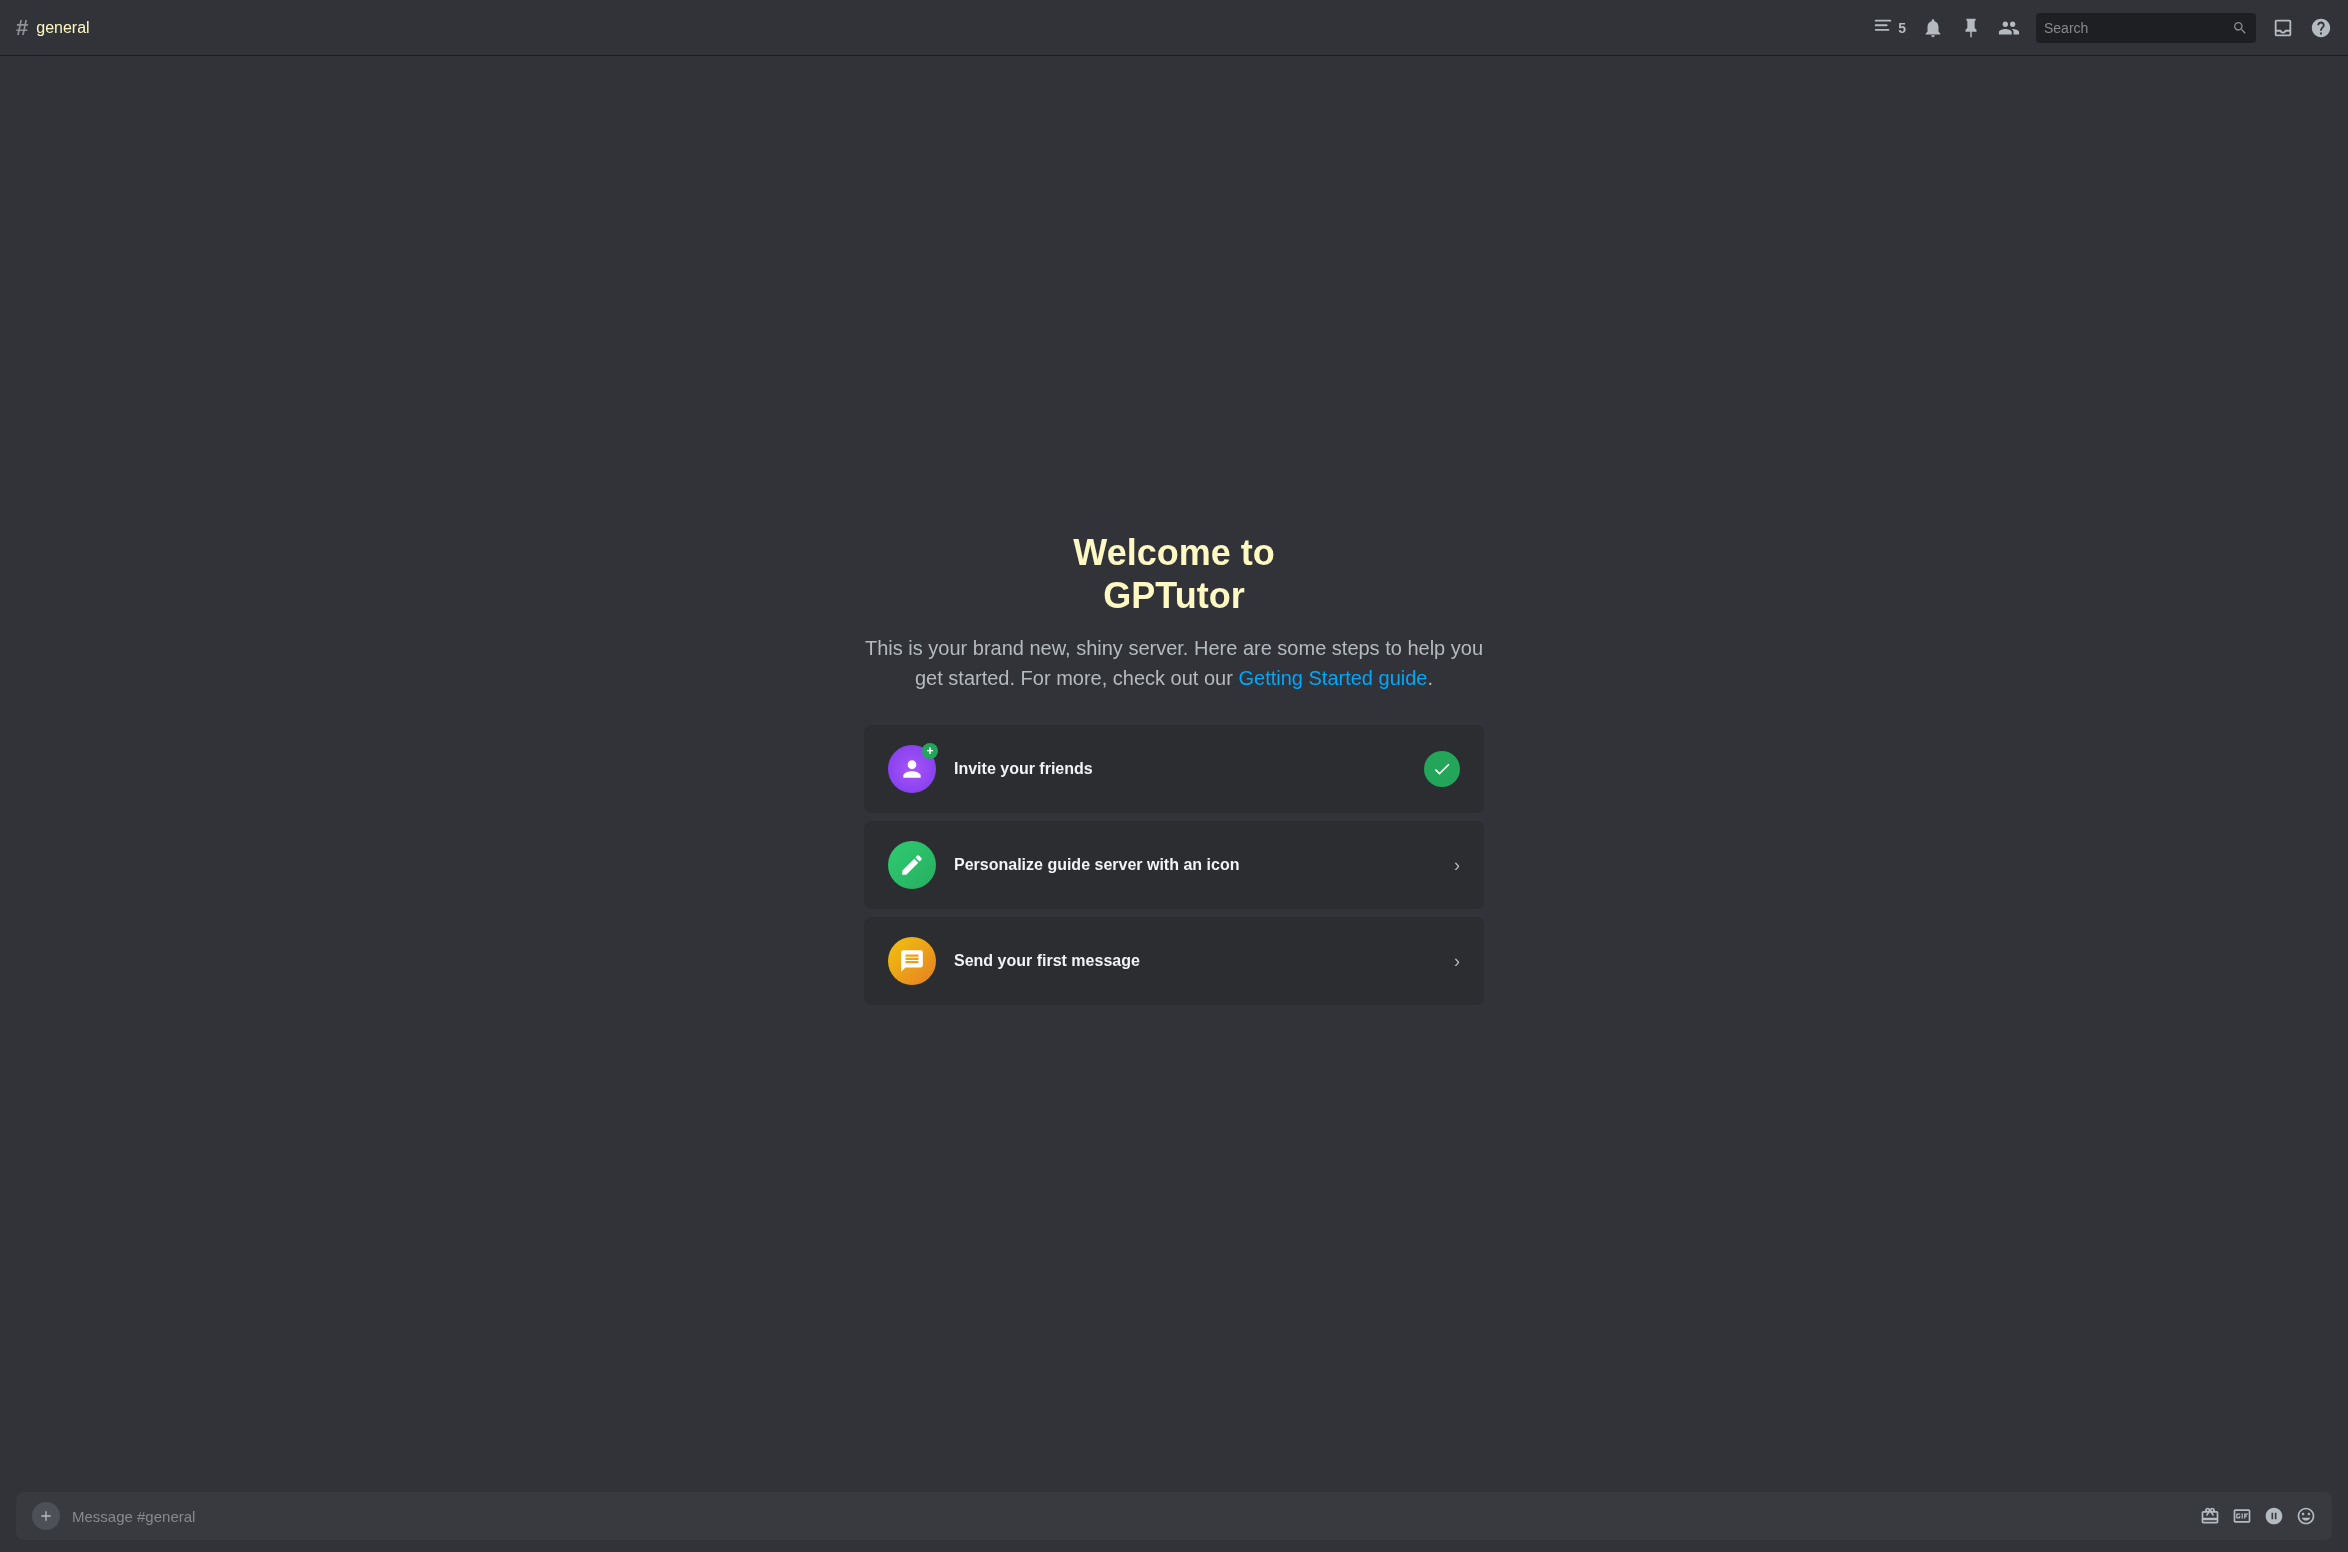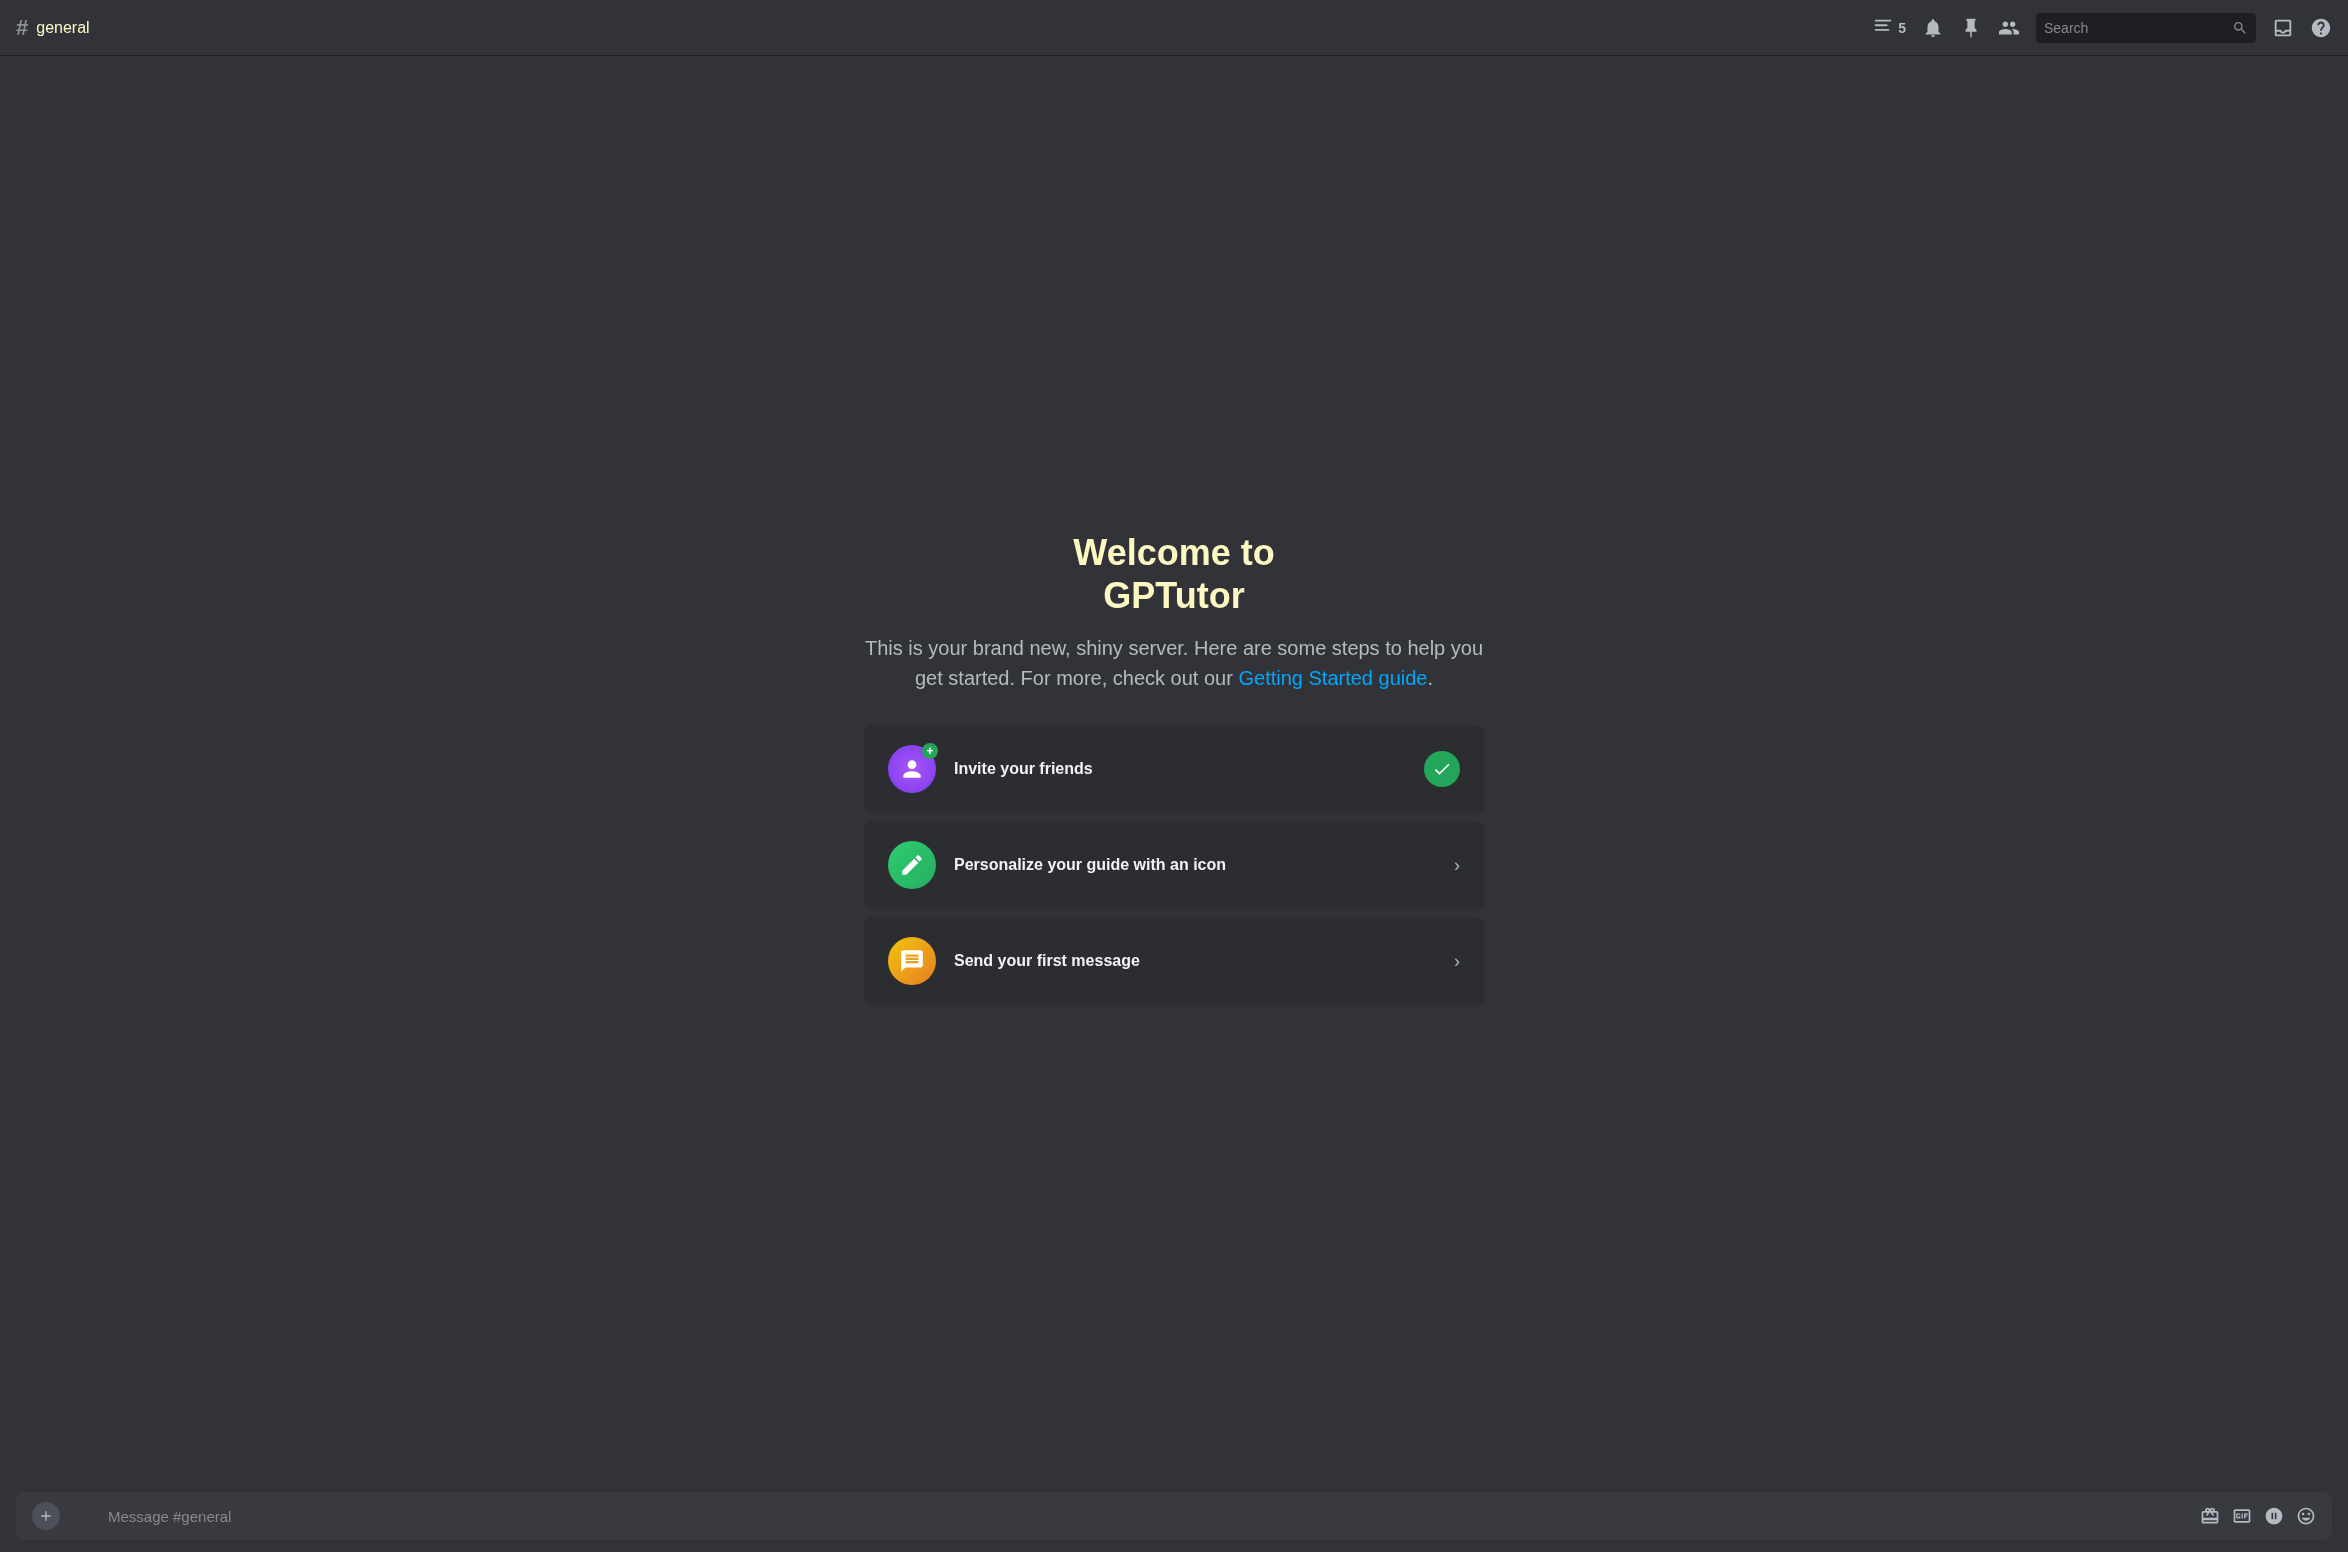--- a/index.html
+++ b/index.html
@@ -263,21 +263,20 @@
       flex-shrink: 0;
     }
 
     .message-input {
       flex: 1;
       background: transparent;
       border: none;
       outline: none;
       color: #dcddde;
       font-size: 15px;
-      margin-left: 36px;
     }
 
     .message-input::placeholder {
       color: #87898c;
     }
 
     .message-input-right {
       display: flex;
       align-items: center;
       gap: 12px;
@@ -385,21 +384,21 @@
           </div>
         </div>
       </div>
 
       <div class="step-card">
         <div class="step-icon step-icon-personalize">
           <svg width="26" height="26" viewBox="0 0 24 24" fill="white">
             <path d="M3 17.25V21h3.75L17.81 9.94l-3.75-3.75L3 17.25zM20.71 7.04c.39-.39.39-1.02 0-1.41l-2.34-2.34c-.39-.39-1.02-.39-1.41 0l-1.83 1.83 3.75 3.75 1.83-1.83z"></path>
           </svg>
         </div>
-        <span class="step-label">Personalize your guide with an icon</span>
+        <span class="step-label">Personalize guide server with an icon</span>
         <div class="step-action">
           <span class="chevron-right">›</span>
         </div>
       </div>
 
       <div class="step-card">
         <div class="step-icon step-icon-message">
           <svg width="26" height="26" viewBox="0 0 24 24" fill="white">
             <path d="M20 2H4c-1.1 0-1.99.9-1.99 2L2 22l4-4h14c1.1 0 2-.9 2-2V4c0-1.1-.9-2-2-2zm-2 12H6v-2h12v2zm0-3H6V9h12v2zm0-3H6V6h12v2z"></path>
           </svg>

